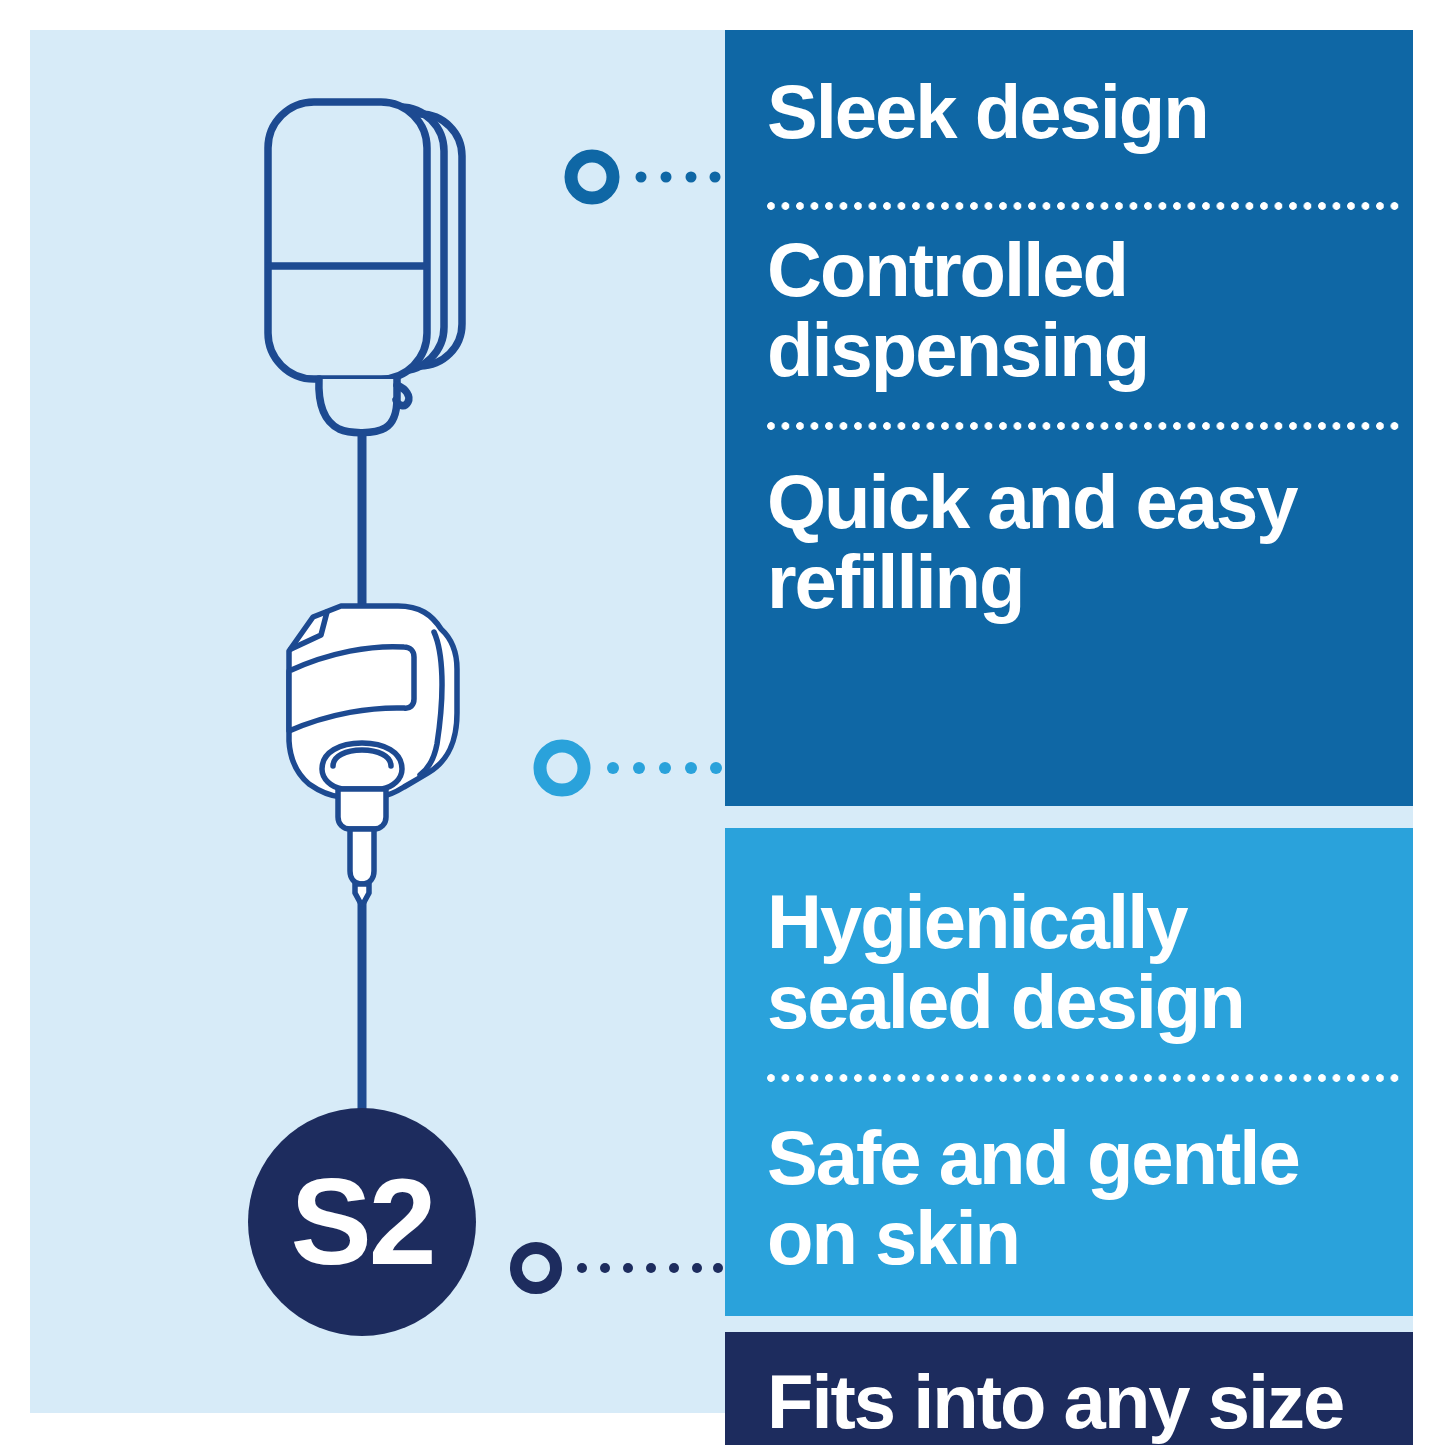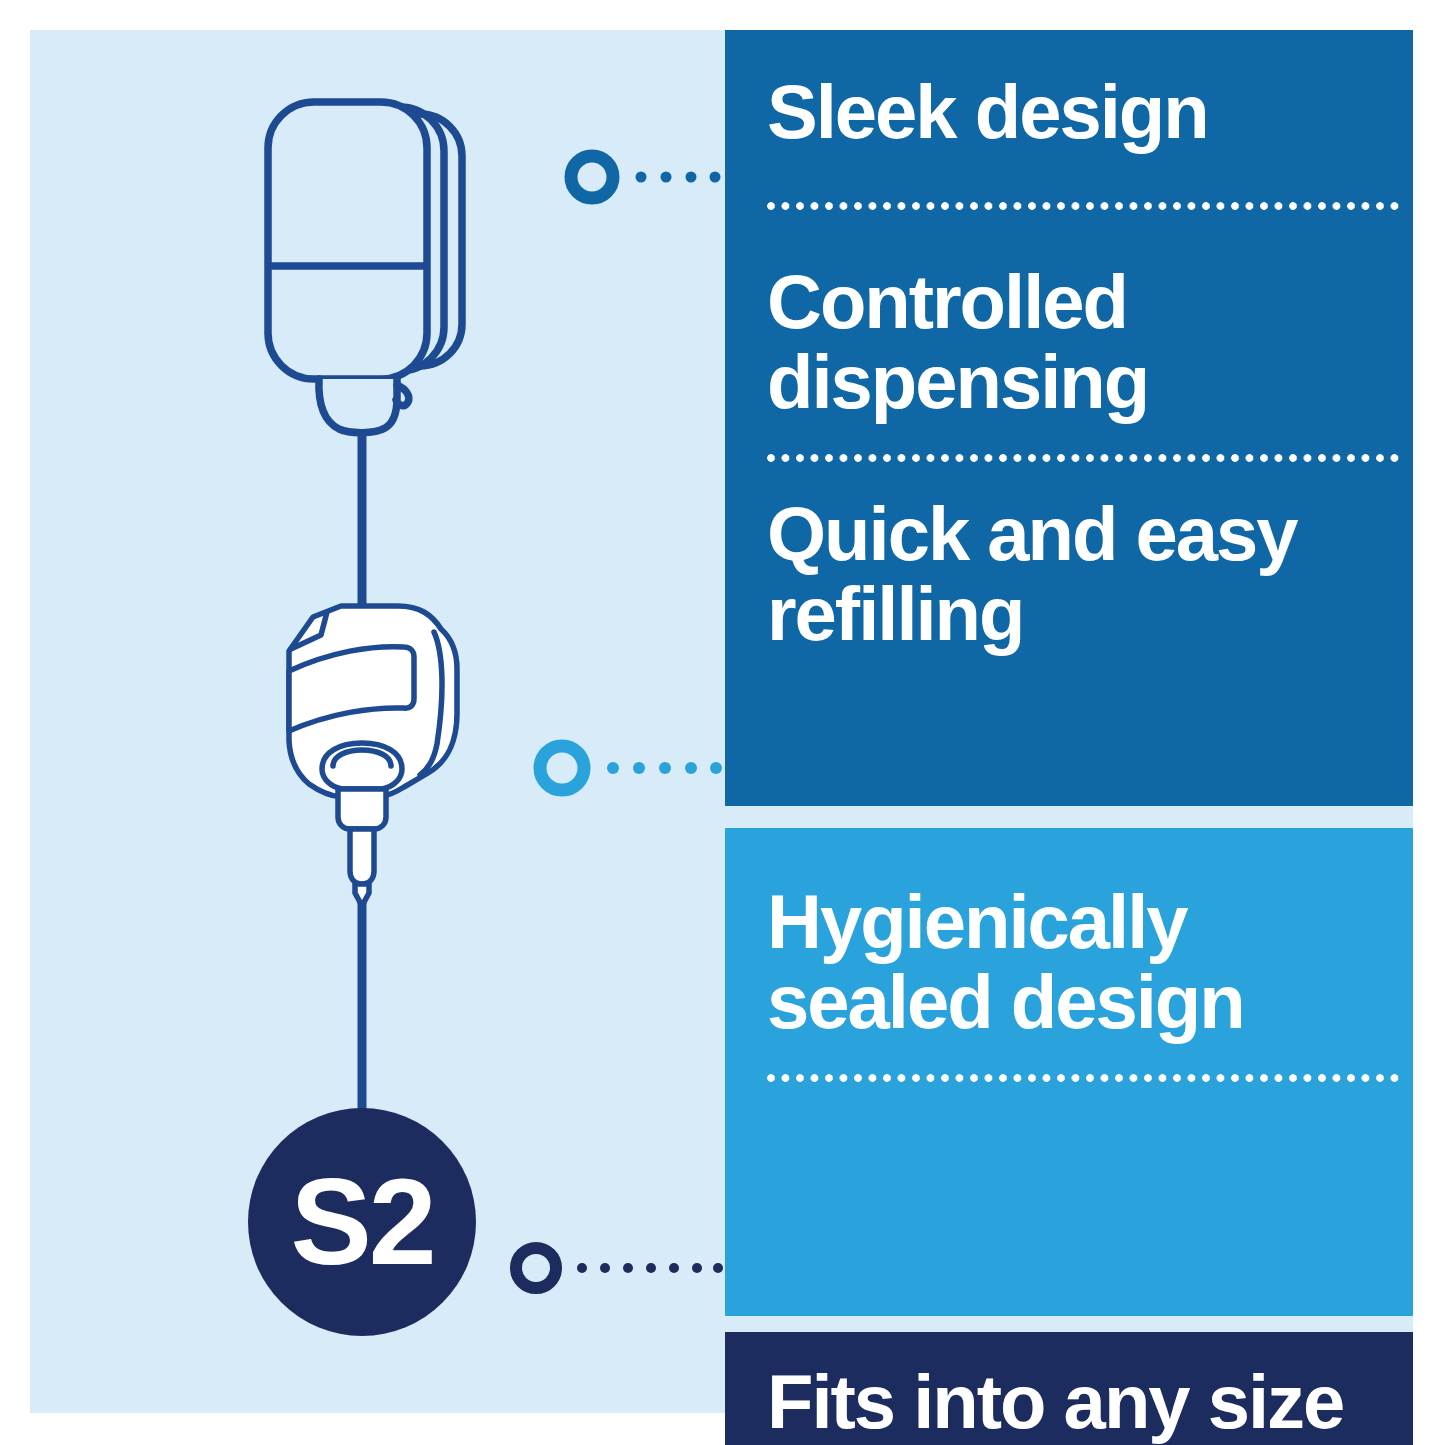--- a/index.html
+++ b/index.html
@@ -26,21 +26,21 @@
     color:#ffffff;font-weight:bold;font-size:76px;line-height:80px;
     letter-spacing:-2px;padding:0 26px 0 42px;
   }
   .divider{
     height:8px;margin-left:42px;margin-right:12px;
     background-image:radial-gradient(circle at 4px 4px,#ffffff 3.5px,rgba(255,255,255,0) 4.2px);
     background-size:14.5px 8px;background-repeat:repeat-x;
   }
   .panel-1 .f-a{margin-top:42px;}
   .panel-1 .d-a{margin-top:50px;}
-  .panel-1 .f-b{margin-top:52px;}
+  .panel-1 .f-b{margin-top:20px;}
   .panel-1 .d-b{margin-top:32px;}
   .panel-1 .f-c{margin-top:32px;}
   .panel-2 .f-a{margin-top:54px;}
   .panel-2 .d-a{margin-top:32px;}
   .panel-2 .f-b{margin-top:36px;}
   .panel-3 .f-a{margin-top:30px;}
   .badge-text{
     font-family:"Liberation Sans",sans-serif;font-weight:bold;
     font-size:122px;letter-spacing:-3px;fill:#ffffff;
   }
@@ -120,20 +120,21 @@
       <div class="feature f-a">Sleek design</div>
       <div class="divider d-a"></div>
       <div class="feature f-b">Controlled dispensing</div>
       <div class="divider d-b"></div>
       <div class="feature f-c">Quick and easy refilling</div>
     </div>
     <div class="gap-1"></div>
     <div class="panel panel-2">
       <div class="feature f-a">Hygienically sealed design</div>
       <div class="divider d-a"></div>
+      <div class="feature f-b">Safe and gentle on skin</div>
     </div>
     <div class="gap-2"></div>
     <div class="panel panel-3">
       <div class="feature f-a">Fits into any size washroom</div>
     </div>
   </div>
 
 </div>
 
 </body></html>

